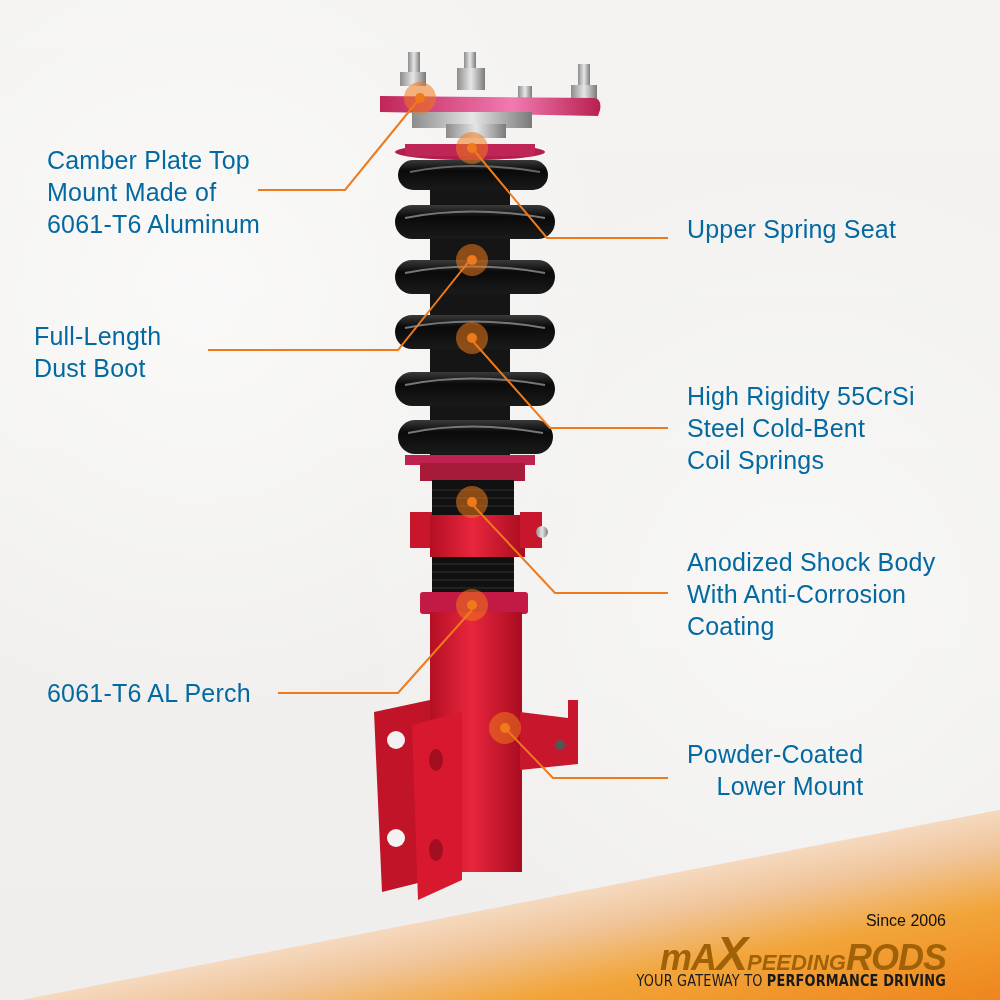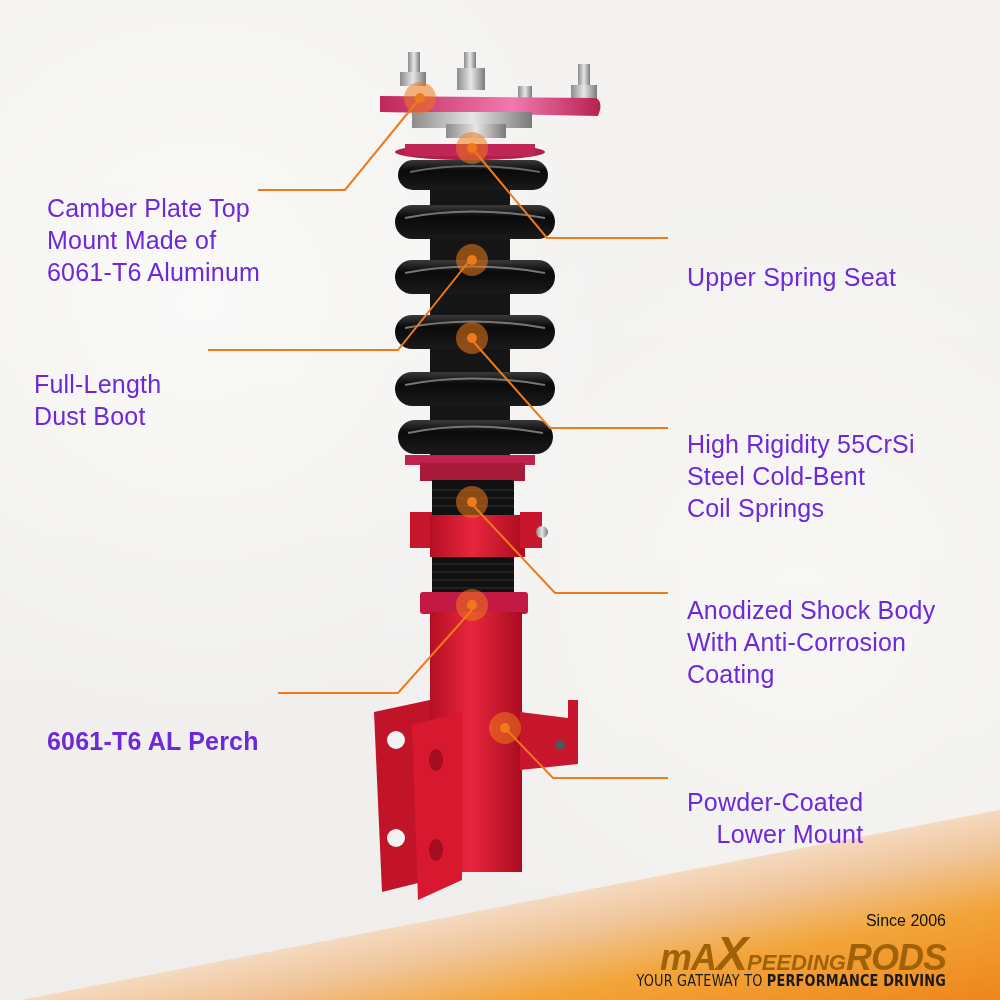--- a/index.html
+++ b/index.html
@@ -9,22 +9,22 @@
       font-family: "Liberation Sans", "DejaVu Sans", sans-serif;
     }
     .paper {
       position: absolute; inset: 0;
       background:
         radial-gradient(circle at 20% 30%, rgba(255,255,255,0.6), transparent 40%),
         radial-gradient(circle at 80% 60%, rgba(255,255,255,0.5), transparent 45%),
         linear-gradient(180deg, #f4f3f1 0%, #efeeec 100%);
     }
     .label {
-      position: absolute; color: #6d28d9; font-size: 25px; line-height: 32px;
-      letter-spacing: 0.2px; font-weight: 500; margin-top: 48px;
+      position: absolute; color: #0369a1; font-size: 25px; line-height: 32px;
+      letter-spacing: 0.2px; font-weight: 500;
     }
     .label span { display: block; white-space: nowrap; }
     svg.overlay { position: absolute; left: 0; top: 0; }
     .footer-band {
       position: absolute; left: -50px; right: -50px; bottom: -120px; height: 320px;
       transform: skewY(-11deg); transform-origin: right bottom;
       background: linear-gradient(180deg, #f5d9bf 0%, #f0c59a 12%, #f2a53a 30%, #ef8a1f 55%, #e8731b 80%, #e36b1a 100%);
     }
     .footer-band2 {
       position: absolute; left: -50px; right: -50px; bottom: -150px; height: 300px;
@@ -186,21 +186,21 @@
 <div class="label" style="left:687px; top:380px;">
   <span>High Rigidity 55CrSi</span>
   <span>Steel Cold-Bent</span>
   <span>Coil Springs</span>
 </div>
 <div class="label" style="left:687px; top:546px;">
   <span>Anodized Shock Body</span>
   <span>With Anti-Corrosion</span>
   <span>Coating</span>
 </div>
-<div class="label" style="left:47px; top:677px;font-weight:bold;">
+<div class="label" style="left:47px; top:677px;">
   <span>6061-T6 AL Perch</span>
 </div>
 <div class="label" style="left:687px; top:738px;text-align:right;">
   <span>Powder-Coated</span>
   <span>Lower Mount</span>
 </div>
 
 <div class="logo" style="width:340px; height:90px;">
   <div class="since">Since 2006</div>
   <div class="brand">

